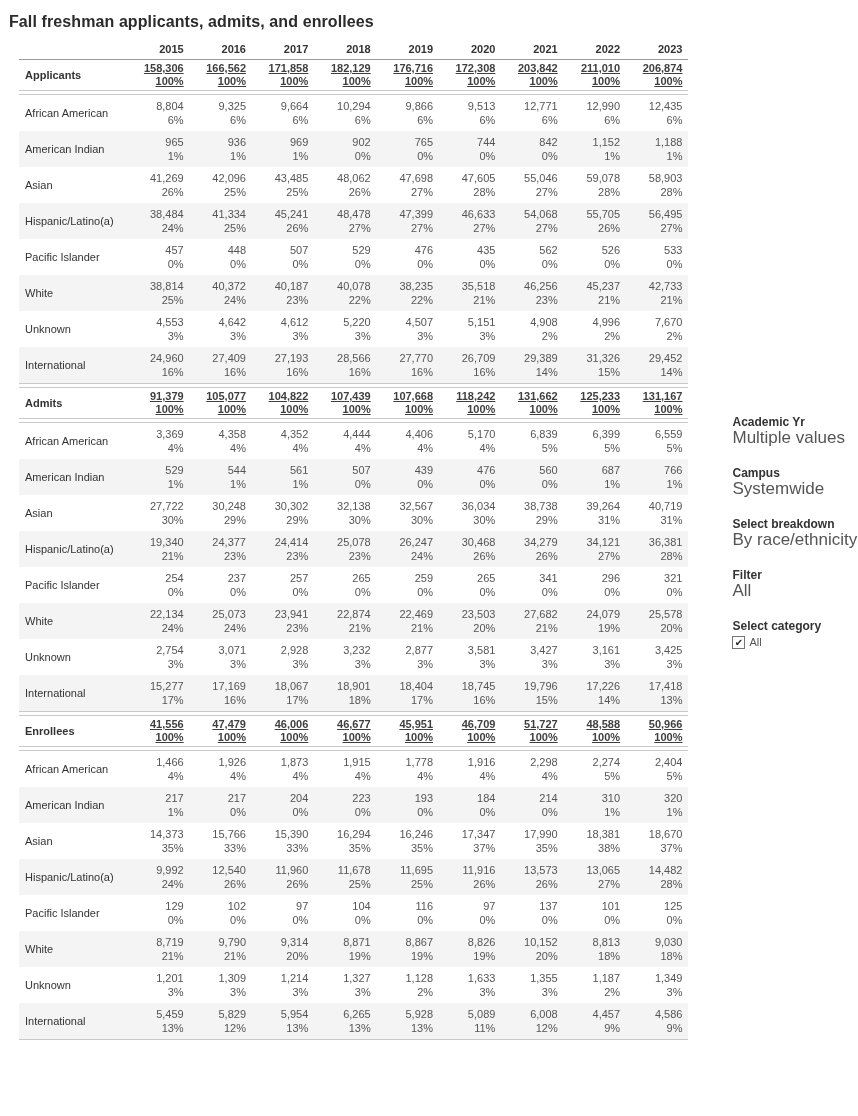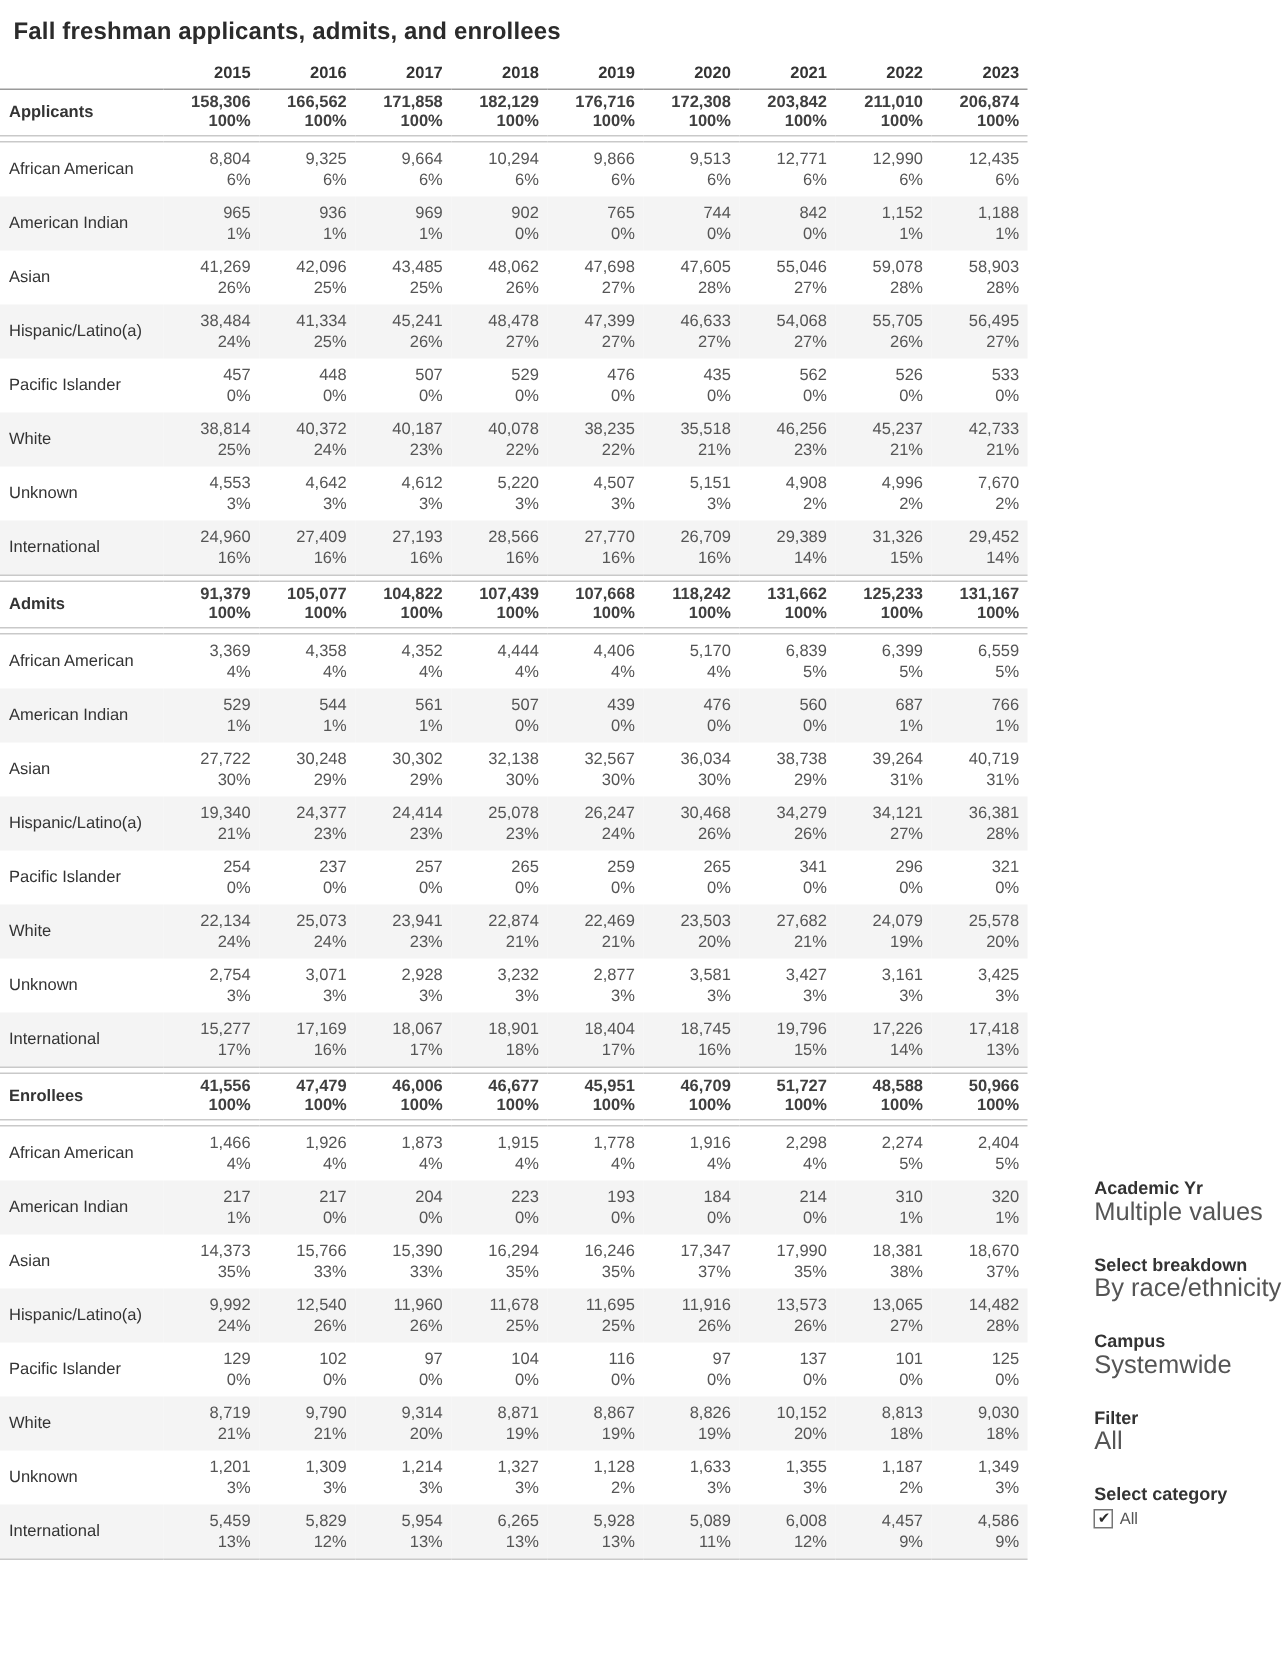--- a/index.html
+++ b/index.html
@@ -10,21 +10,21 @@
     font-family: "Liberation Sans", "DejaVu Sans", sans-serif;
     overflow: hidden;
   }
   .page-title {
     padding: 13px 0 9px 9px;
     font-size: 16px;
     font-weight: bold;
     color: #2b2b2b;
     letter-spacing: 0.1px;
   }
-  .content { display: flex; align-items: flex-end; padding-left: 0; gap: 34px; }
+  .content { display: flex; align-items: center; padding-left: 19px; gap: 34px; }
 
   
   table#crosstab { border-collapse: collapse; table-layout: fixed; }
   #crosstab th, #crosstab td { font-size: 11px; }
   #crosstab thead th {
     font-weight: bold; color: #333333;
     text-align: right; vertical-align: bottom;
     padding: 3px 6px 4px 0;
     border-bottom: 1px solid #9a9a9a;
   }
@@ -33,21 +33,21 @@
 
   tr.total-row td {
     border-top: 1px solid #c9c9c9;
     border-bottom: 1px solid #c9c9c9;
     text-align: right; vertical-align: middle;
     padding: 2px 6px 2px 0;
     font-weight: bold; color: #3f3f3f;
   }
   tr.total-row.first td { border-top: none; }
   tr.total-row td.label { text-align: left; padding-left: 6px; color: #333333; }
-  tr.total-row .cnt, tr.total-row .pct { line-height: 13px; }
+  tr.total-row .cnt, tr.total-row .pct { line-height: 13px; text-decoration: underline; }
 
   tr.gap td { height: 4px; padding: 0; }
   tr.gap-after td { border-bottom: 1px solid #c9c9c9; }
   tr.gap-before td { border-top: 1px solid #c9c9c9; }
 
   tr.data-row td {
     text-align: right; vertical-align: middle;
     padding: 4px 6px 4px 0;
     color: #555555;
   }
@@ -1178,26 +1178,26 @@
         </tr>
       </tbody>
   </table>
 
   <div class="sidebar">
     <div class="filter-block">
       <div class="filter-label">Academic Yr</div>
       <div class="filter-value">Multiple values</div>
     </div>
     <div class="filter-block">
+      <div class="filter-label">Campus</div>
+      <div class="filter-value">Systemwide</div>
+    </div>
+    <div class="filter-block">
       <div class="filter-label">Select breakdown</div>
       <div class="filter-value">By race/ethnicity</div>
-    </div>
-    <div class="filter-block">
-      <div class="filter-label">Campus</div>
-      <div class="filter-value">Systemwide</div>
     </div>
     <div class="filter-block">
       <div class="filter-label">Filter</div>
       <div class="filter-value">All</div>
     </div>
     <div class="filter-block">
       <div class="filter-label">Select category</div>
       <label class="checkbox-row">
         <span class="checkbox">✔</span>
         <span class="checkbox-option">All</span>

